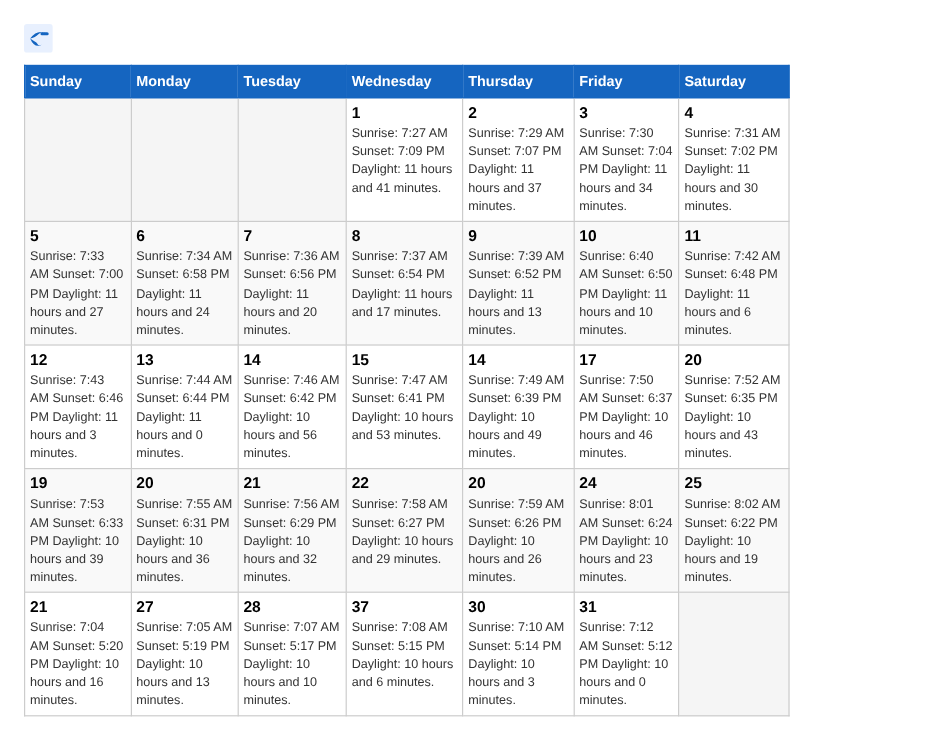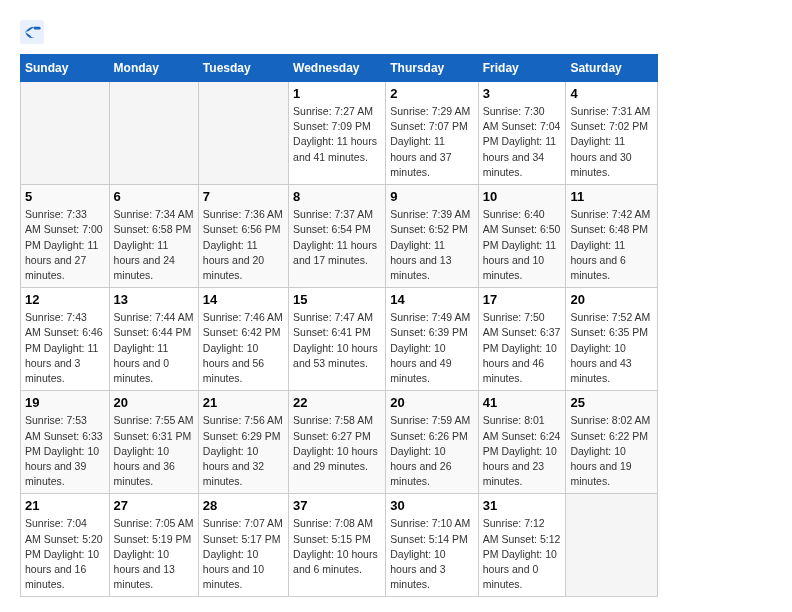--- a/index.html
+++ b/index.html
@@ -272,21 +272,21 @@
 Sunset: 6:27 PM
 Daylight: 10 hours and 29 minutes.</div>
           </td>
           <td>
             <span class="day-number">20</span>
             <div class="day-info">Sunrise: 7:59 AM
 Sunset: 6:26 PM
 Daylight: 10 hours and 26 minutes.</div>
           </td>
           <td>
-            <span class="day-number">41</span>
+            <span class="day-number">24</span>
             <div class="day-info">Sunrise: 8:01 AM
 Sunset: 6:24 PM
 Daylight: 10 hours and 23 minutes.</div>
           </td>
           <td>
             <span class="day-number">25</span>
             <div class="day-info">Sunrise: 8:02 AM
 Sunset: 6:22 PM
 Daylight: 10 hours and 19 minutes.</div>
           </td>

